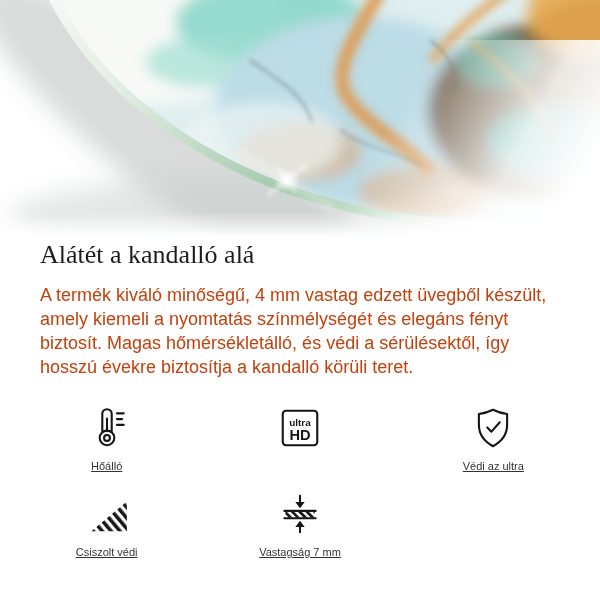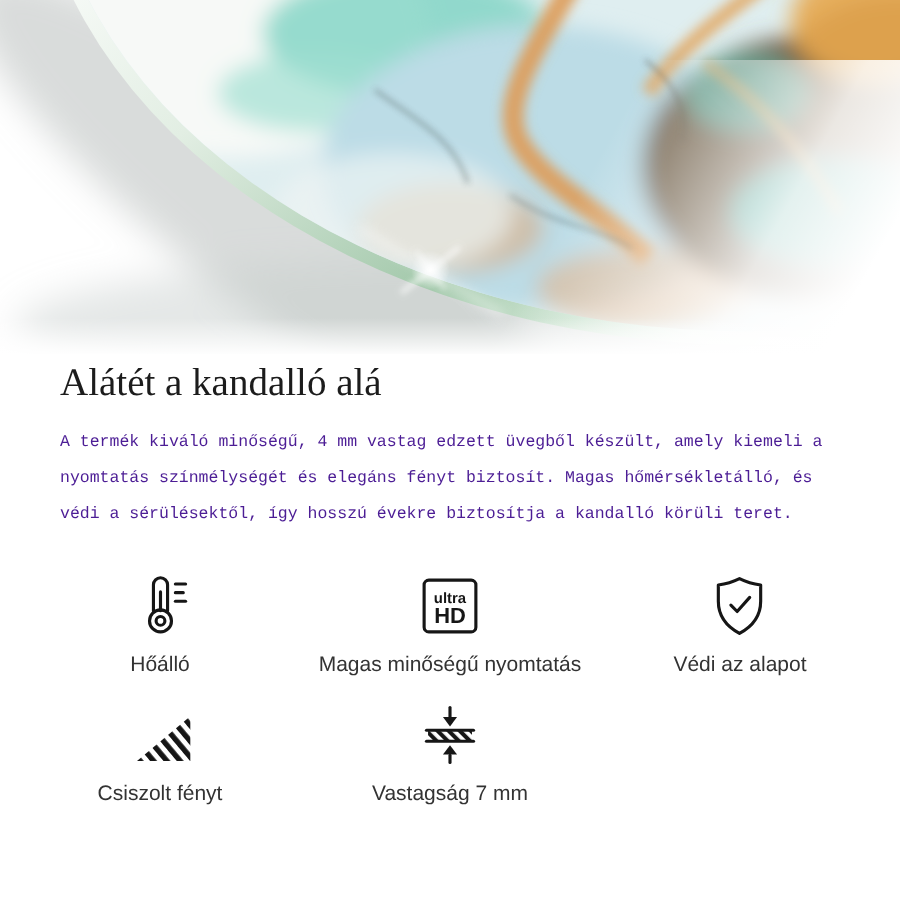--- a/index.html
+++ b/index.html
@@ -13,43 +13,43 @@
   .content{padding:0 40px;}
   .title{
     font-family:"Liberation Serif",serif;
     font-weight:400;
     font-size:26px;line-height:33px;
     color:#1c1c1c;
     margin:2px 0 12px 0;
   }
   .title span{display:block;}
   .desc{
-    font-size:11px;line-height:24px;
-    color:#4c1d95;
+    font-size:18px;line-height:24px;
+    color:#c2410c;
     max-width:535px;
     margin:0;
-    font-family:Liberation Mono, monospace;
   }
   .features{
     margin:26px 10px 0 10px;
     display:grid;
     grid-template-columns:repeat(3,1fr);
     row-gap:18px;
   }
   .feature{
     display:flex;flex-direction:column;align-items:center;
   }
   .ficon{
     height:46px;display:flex;align-items:center;justify-content:center;
   }
   .flabel{
     margin-top:9px;
-    font-size:14px;line-height:13px;
+    font-size:11px;line-height:13px;
     color:#333333;
     text-align:right;
+    text-decoration:underline;
   }
   .ico{stroke:#161616;fill:none;stroke-width:2;stroke-linecap:round;stroke-linejoin:round;}
 </style>
 </head>
 <body>
 
 <div class="hero">
 
   <svg width="600" height="236" viewBox="0 0 600 236">
     <defs>
@@ -168,48 +168,47 @@
   </div>
 
   <div class="feature">
     <span class="ficon">
       <svg width="46" height="46" viewBox="0 0 44 44">
         <rect class="ico" x="5.5" y="5.5" width="33" height="33" rx="3" stroke-width="2.4"></rect>
         <text x="22" y="20" text-anchor="middle" font-family="Liberation Sans, sans-serif" font-size="9.5" font-weight="700" fill="#161616">ultra</text>
         <text x="22" y="33" text-anchor="middle" font-family="Liberation Sans, sans-serif" font-size="14" font-weight="700" fill="#161616">HD</text>
       </svg>
     </span>
-    <span class="flabel">Magas minőségű nyomtatás</span>
   </div>
 
   <div class="feature">
     <span class="ficon">
       <svg width="46" height="46" viewBox="0 0 44 44">
         <g class="ico" stroke-width="2.2">
           <path d="M22 4.5 C18 6.5 13 8 8.5 8.6 V19 C8.5 28.5 14 35.2 22 39.5 C30 35.2 35.5 28.5 35.5 19 V8.6 C31 8 26 6.5 22 4.5 Z"></path>
           <path d="M16.5 21.5 L20.5 25.5 L28.5 16.5"></path>
         </g>
       </svg>
     </span>
-    <span class="flabel">Védi az alapot</span>
+    <span class="flabel">Védi az ultra</span>
   </div>
 
 
   <div class="feature">
     <span class="ficon">
       <svg width="46" height="46" viewBox="0 0 44 44">
         <defs>
           <pattern id="hatchA" width="6.5" height="6.5" patternUnits="userSpaceOnUse" patternTransform="rotate(-40)">
             <rect width="3.4" height="6.5" fill="#161616"></rect>
           </pattern>
         </defs>
         <path d="M7 38.5 L41 38.5 L41 10 Z" fill="url(#hatchA)"></path>
       </svg>
     </span>
-    <span class="flabel">Csiszolt fényt</span>
+    <span class="flabel">Csiszolt védi</span>
   </div>
 
   <div class="feature">
     <span class="ficon">
       <svg width="46" height="46" viewBox="0 0 44 44">
         <defs>
           <pattern id="hatchB" width="5" height="5" patternUnits="userSpaceOnUse" patternTransform="rotate(-45)">
             <rect width="2.6" height="5" fill="#161616"></rect>
           </pattern>
         </defs>

